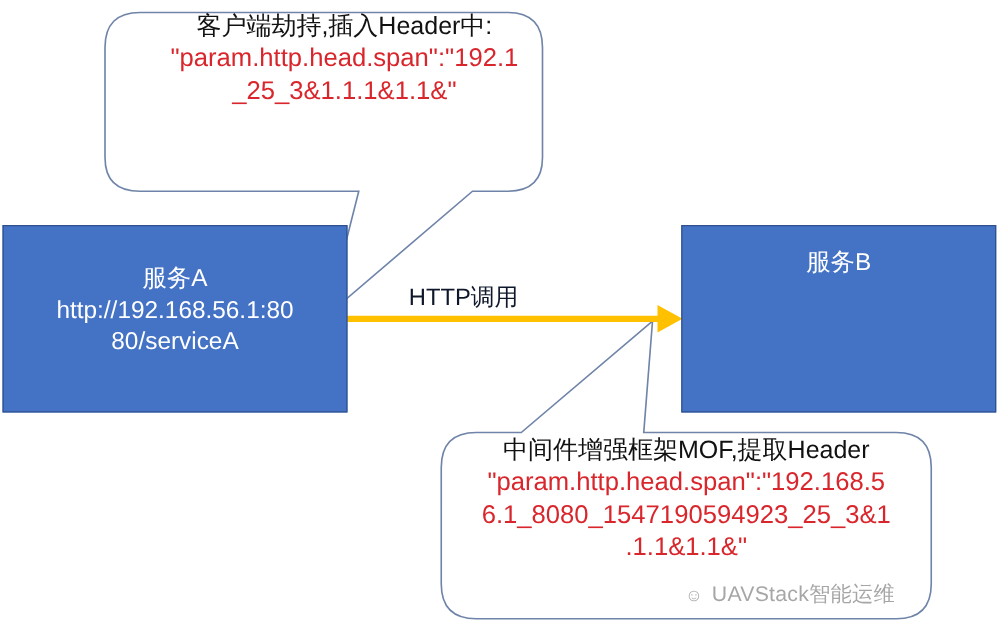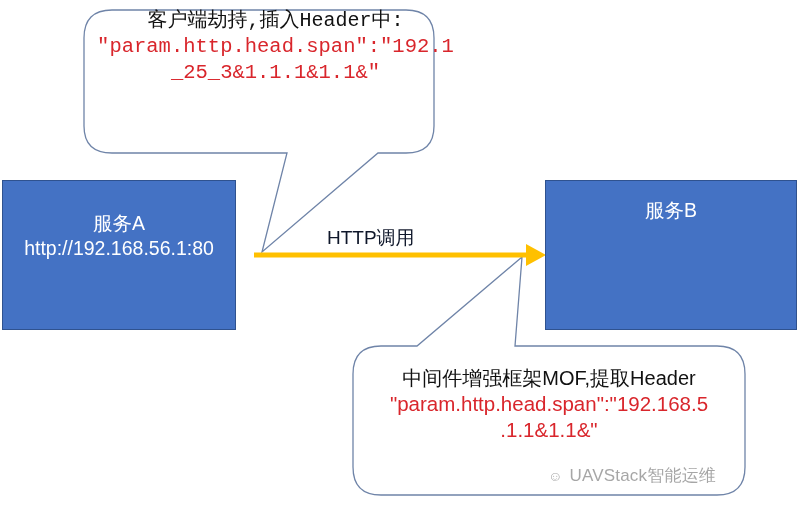--- a/index.html
+++ b/index.html
@@ -9,27 +9,27 @@
       font-family: "Liberation Sans", "DejaVu Sans", sans-serif;
     }
     svg.lines { position: absolute; left: 0; top: 0; width: 800px; height: 509px; }
     .service-box {
       position: absolute; box-sizing: border-box;
       background: #4472C4; border: 1.5px solid #2F528F;
       color: #ffffff; text-align: center;
       font-size: 19.5px; line-height: 25px;
       display: flex; flex-direction: column; align-items: center;
     }
-    #svcA { left: 2px; top: 180px; width: 234px; height: 150px; padding-top: 30px; }
+    #svcA { left: 2px; top: 180px; width: 276px; height: 150px; padding-top: 30px; }
     #svcB { left: 545px; top: 180px; width: 252px; height: 150px; padding-top: 17px; }
     .callout-text {
       position: absolute; text-align: center;
     }
-    #calloutTop { left: 86px; top: 8px; width: 379px; font-family: Liberation Mono, monospace; }
-    #calloutBottom { left: 355px; top: 347px; width: 388px; margin-top: 18px; }
+    #calloutTop { left: 86px; top: 8px; width: 379px; }
+    #calloutBottom { left: 355px; top: 347px; width: 388px; }
     .title-line { color: #111; font-size: 20px; line-height: 26px; display: block; }
     .red-line { color: #D9262C; font-size: 20.5px; line-height: 26px; display: block; }
     .call-label {
       position: absolute; left: 327px; top: 225px; font-size: 19px; color: #0f172a;
     }
     .watermark {
       position: absolute; left: 548px; top: 464px; font-size: 17px; color: rgba(150,150,150,0.85);
       letter-spacing: 0.2px;
     }
     .watermark-icon { font-size: 14px; margin-right: 2px; }
@@ -43,36 +43,38 @@
 
   <path d="M 381 346 L 417 346 L 522 257 L 515 346 L 717 346 Q 745 346 745 374 L 745 467 Q 745 495 717 495 L 381 495 Q 353 495 353 467 L 353 374 Q 353 346 381 346 Z" fill="#ffffff" stroke="#6F84A8" stroke-width="1.3"></path>
 
   <line x1="254" y1="255" x2="528" y2="255" stroke="#FFC000" stroke-width="5"></line>
   <polygon points="526,244 546,255 526,266" fill="#FFC000"></polygon>
 </svg>
 
 <div id="svcA" class="service-box">
   <span>服务A</span>
   <span>http://192.168.56.1:80</span>
+  <span>80/serviceA</span>
 </div>
 
 <div id="svcB" class="service-box">
   <span>服务B</span>
 </div>
 
 <div class="call-label">HTTP调用</div>
 
 <div id="calloutTop" class="callout-text">
   <span class="title-line">客户端劫持,插入Header中:</span>
   <span class="red-line">"param.http.head.span":"192.1</span>
   <span class="red-line">_25_3&amp;1.1.1&amp;1.1&amp;"</span>
 </div>
 
 <div id="calloutBottom" class="callout-text">
   <span class="title-line">中间件增强框架MOF,提取Header</span>
   <span class="red-line">"param.http.head.span":"192.168.5</span>
+  <span class="red-line">6.1_8080_1547190594923_25_3&amp;1</span>
   <span class="red-line">.1.1&amp;1.1&amp;"</span>
 </div>
 
 <div class="watermark">
   <span class="watermark-icon">☺</span>
   <span>UAVStack智能运维</span>
 </div>
 
 </body></html>

